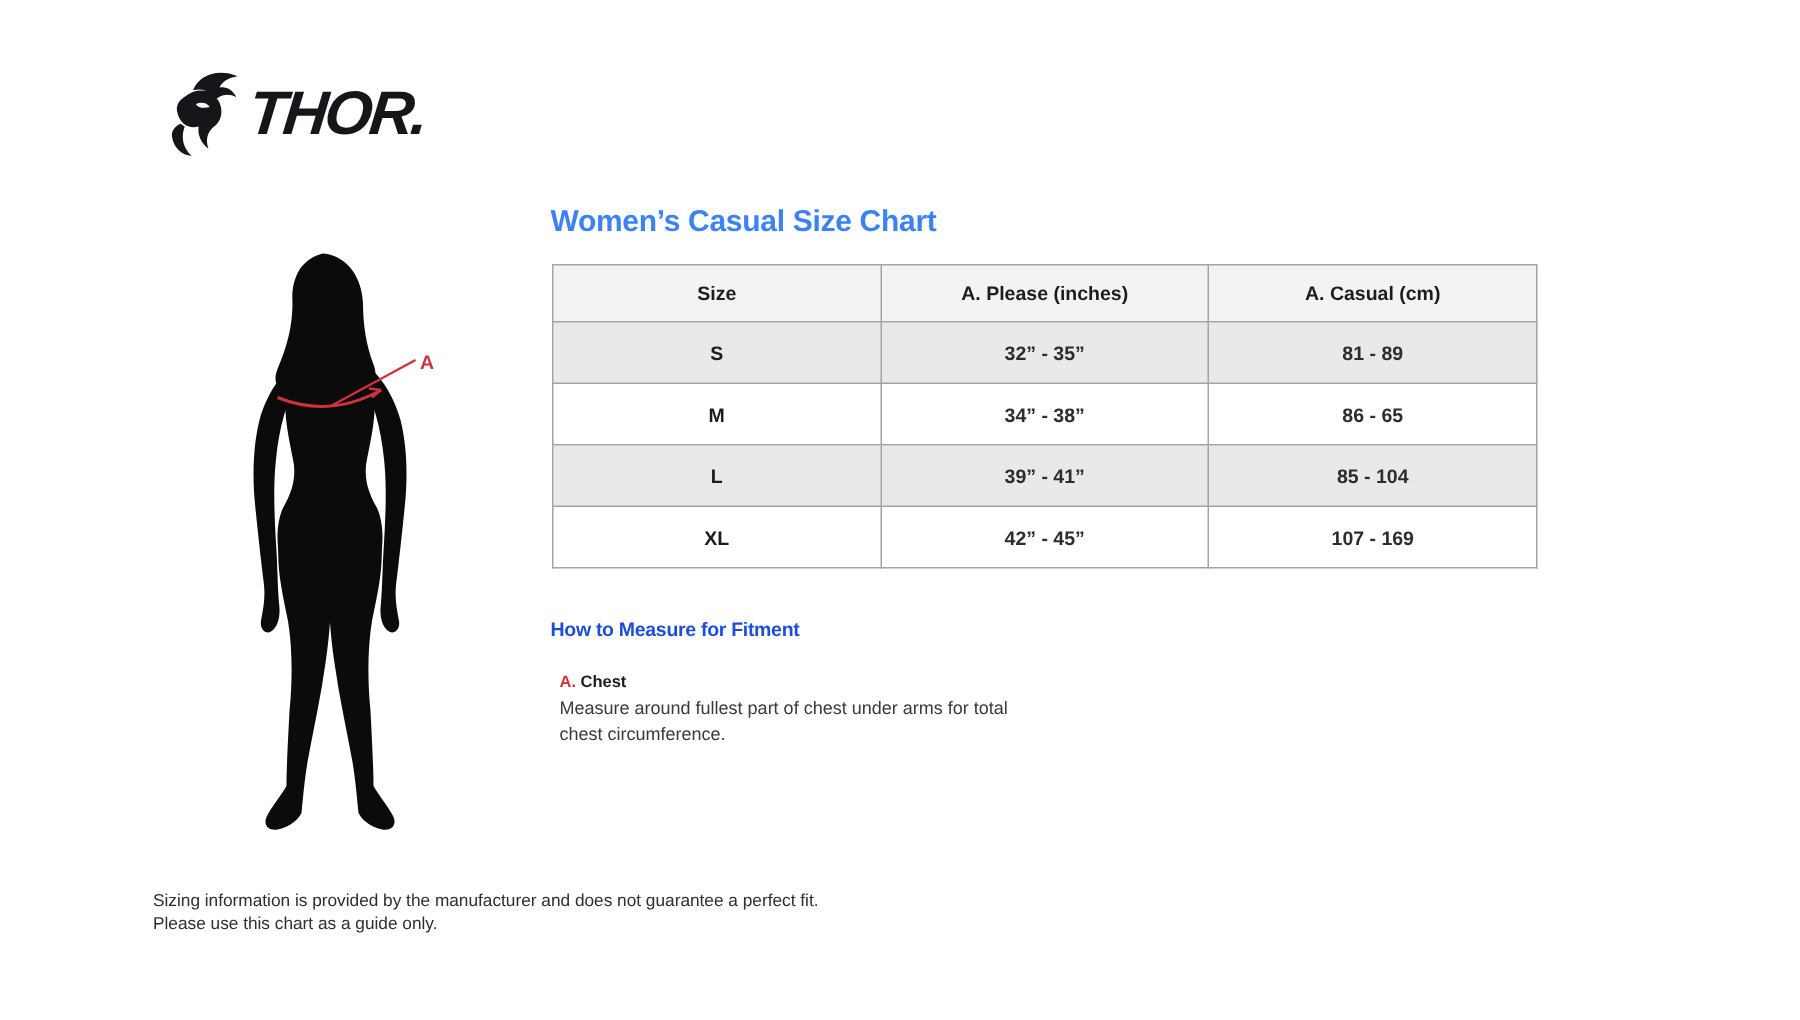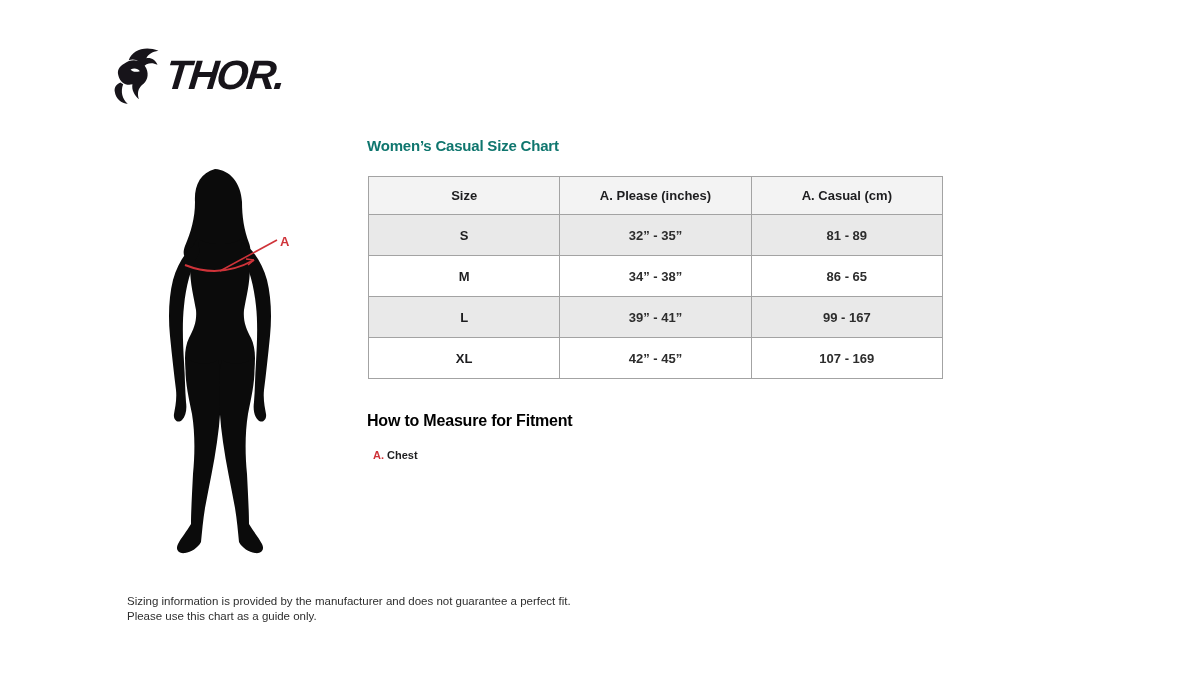--- a/index.html
+++ b/index.html
@@ -10,40 +10,40 @@
   
   .logo { position:absolute; left:112px; top:45px; display:flex; align-items:center; }
   .logo-icon { width:52px; height:60px; }
   .logo-text { font-weight:bold; font-style:italic; font-size:41px; letter-spacing:-2px;
                color:#17141a; transform:skewX(-6deg); margin-left:2px; line-height:1; }
 
   
   .figure { position:absolute; left:158px; top:166px; width:146px; height:402px; }
 
   
-  .chart-title { position:absolute; left:367px; top:137px; font-size:15px; font-weight:bold;
-                 letter-spacing:-0.2px; color:#0f766e; }
-  .size-table { position:absolute; left:368px; top:176px; width:575px;
+  .chart-title { position:absolute; left:367px; top:137px; font-size:20px; font-weight:bold;
+                 letter-spacing:-0.2px; color:#3b82f6; }
+  .size-table { position:absolute; left:368px; top:176px; width:657px;
                 border-collapse:collapse; table-layout:fixed; font-size:13px; color:#2d2d2d;border-radius:20px; }
   .size-table th, .size-table td { border:1px solid #a3a3a3; text-align:center; padding:0; }
   .size-table th { height:38px; background:#f3f3f3; font-weight:bold; color:#1d1d1f; }
   .size-table td { height:41px;font-weight:bold; }
   .size-table tbody tr:nth-child(odd)  td { background:#e9e9e9; }
   .size-table tbody tr:nth-child(even) td { background:#ffffff; }
   .size-table td.size-cell { font-weight:bold; color:#1d1d1f; }
 
-  .measure-title { position:absolute; left:367px; top:412px; font-size:16px; font-weight:bold;
-                   letter-spacing:-0.2px; color:#000000; }
+  .measure-title { position:absolute; left:367px; top:412px; font-size:13px; font-weight:bold;
+                   letter-spacing:-0.2px; color:#1d4ed8; }
   .measure-item { position:absolute; left:373px; top:449px; width:330px; }
   .measure-item .item-head { font-size:11px; font-weight:bold; color:#1d1d1f; }
   .measure-item .item-letter { color:#cf3339; margin-right:3px; }
   .measure-item .item-desc { margin-top:3px; font-size:12px; line-height:1.42; color:#3a3a3a; }
 
   
-  .disclaimer { position:absolute; left:127px; top:594px; font-size:11.5px; line-height:1.32;
+  .disclaimer { position:absolute; left:102px; top:594px; font-size:11.5px; line-height:1.32;
                 color:#2e2e2e; }
 </style>
 </head>
 <body>
 
 <div class="canvas">
 
   <div class="logo">
     <svg class="logo-icon" viewBox="0 0 56 64" aria-hidden="true">
       <g fill="#17141a">
@@ -100,36 +100,37 @@
         <td>81 - 89</td>
       </tr>
       <tr>
         <td class="size-cell">M</td>
         <td>34” - 38”</td>
         <td>86 - 65</td>
       </tr>
       <tr>
         <td class="size-cell">L</td>
         <td>39” - 41”</td>
-        <td>99 - 167</td>
+        <td>85 - 104</td>
       </tr>
       <tr>
         <td class="size-cell">XL</td>
         <td>42” - 45”</td>
         <td>107 - 169</td>
       </tr>
     </tbody>
   </table>
 
   <div class="measure-title">How to Measure for Fitment</div>
 
   <div class="measure-item">
     <div class="item-head">
       <span class="item-letter">A.</span><span>Chest</span>
     </div>
+    <div class="item-desc">Measure around fullest part of chest under arms for total chest circumference.</div>
   </div>
 
   <div class="disclaimer">
     <div>Sizing information is provided by the manufacturer and does not guarantee a perfect fit.</div>
     <div>Please use this chart as a guide only.</div>
   </div>
 
 </div>
 
 </body></html>

